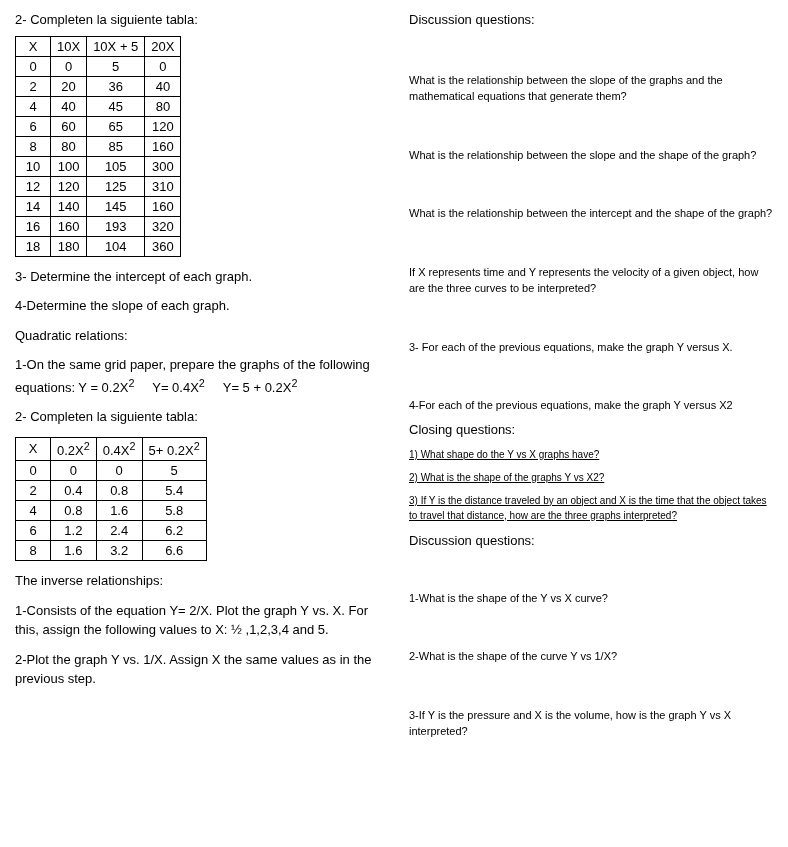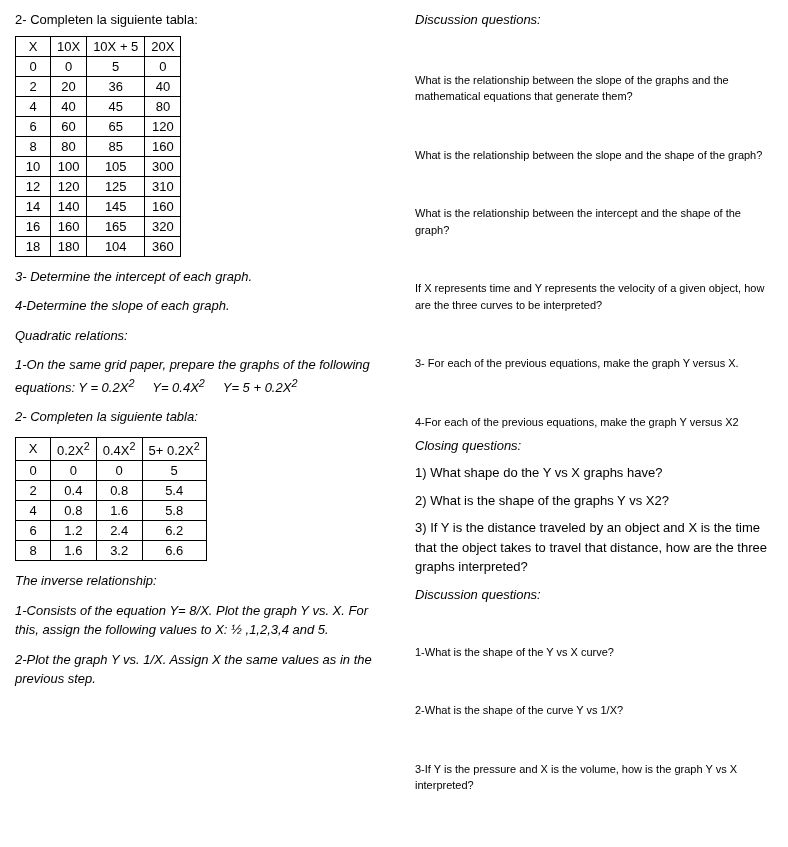--- a/index.html
+++ b/index.html
@@ -7,21 +7,21 @@
       font-family: Arial, sans-serif;
       font-size: 13px;
       background: #fff;
       color: #000;
       width: 788px;
       min-height: 847px;
       padding: 10px 15px;
     }
     .layout {
       display: flex;
-      gap: 10px;
+      gap: 4px;
     }
     .left-col {
       flex: 0 0 380px;
       max-width: 380px;
     }
     .right-col {
       flex: 1;
       padding-left: 10px;
     }
     .section-title {
@@ -37,23 +37,23 @@
     table td, table th {
       border: 1px solid #000;
       padding: 2px 6px;
       text-align: center;
       min-width: 35px;
     }
     table th {
       font-weight: normal;
       background: #fff;
     }
-    .section-gap { margin-bottom: 10px; font-style: italic; }
+    .section-gap { margin-bottom: 10px; }
     .discussion-q { margin-bottom: 8px; font-size: 11px; line-height: 1.5; margin-top: 42px; }
-    .closing-block { margin-bottom: 8px; font-size: 13px; line-height: 1.5; }
+    .closing-block { margin-bottom: 8px; font-size: 10px; line-height: 1.5; text-decoration: underline; }
     p { margin-bottom: 8px; line-height: 1.5; font-size: 13px; }
   </style>
 </head>
 <body>
 
 <div class="layout">
 
   <div class="left-col">
 
     <p class="section-title">2- Completen la siguiente tabla:</p>
@@ -112,21 +112,21 @@
           </tr>
           <tr>
             <td>14</td>
             <td>140</td>
             <td>145</td>
             <td>160</td>
           </tr>
           <tr>
             <td>16</td>
             <td>160</td>
-            <td>165</td>
+            <td>193</td>
             <td>320</td>
           </tr>
           <tr>
             <td>18</td>
             <td>180</td>
             <td>104</td>
             <td>360</td>
           </tr>
         </tbody>
     </table>
@@ -173,22 +173,22 @@
           </tr>
           <tr>
             <td>8</td>
             <td>1.6</td>
             <td>3.2</td>
             <td>6.6</td>
           </tr>
         </tbody>
     </table>
 
-    <p class="section-gap">The inverse relationship:</p>
-    <p class="section-gap">1-Consists of the equation Y= 8/X. Plot the graph Y vs. X. For this, assign the following values to X: ½ ,1,2,3,4 and 5.</p>
+    <p class="section-gap">The inverse relationships:</p>
+    <p class="section-gap">1-Consists of the equation Y= 2/X. Plot the graph Y vs. X. For this, assign the following values to X: ½ ,1,2,3,4 and 5.</p>
     <p class="section-gap">2-Plot the graph Y vs. 1/X. Assign X the same values as in the previous step.</p>
   </div>
 
   <div class="right-col">
 
     <p class="section-gap">Discussion questions:</p>
 
     <div class="discussion-q">What is the relationship between the slope of the graphs and the mathematical equations that generate them?</div>
     <div class="discussion-q">What is the relationship between the slope and the shape of the graph?</div>
     <div class="discussion-q">What is the relationship between the intercept and the shape of the graph?</div>

